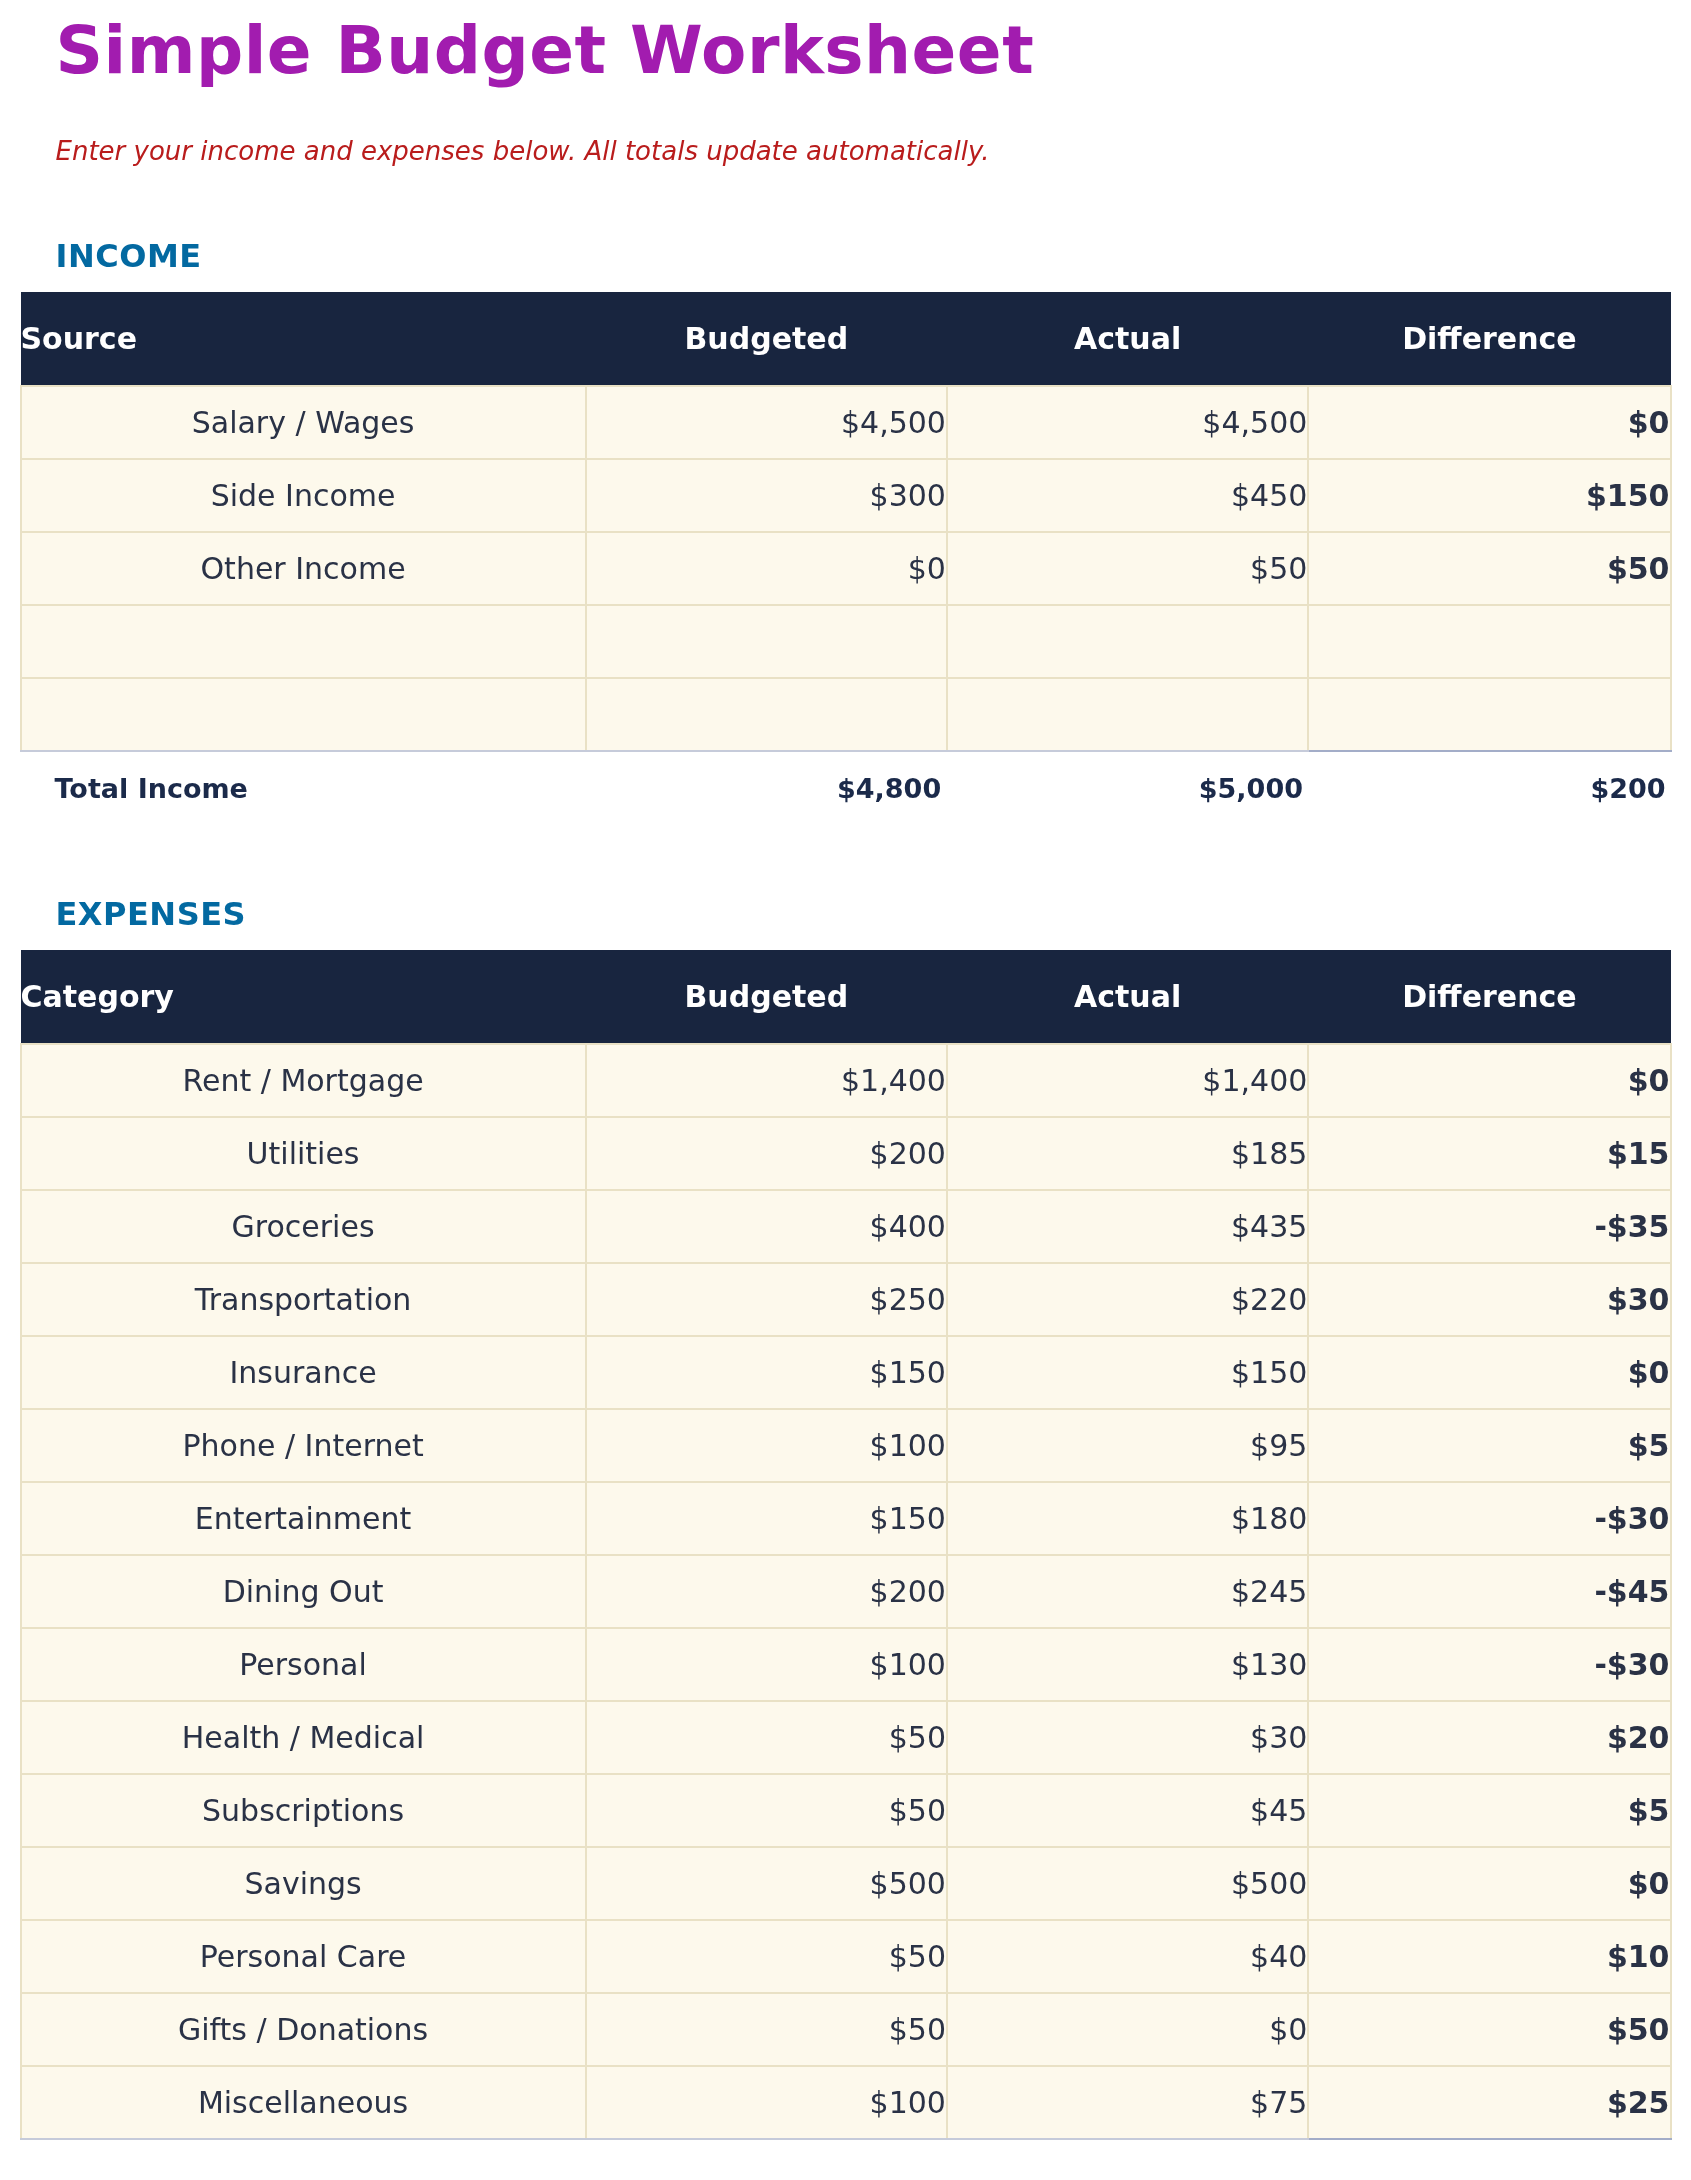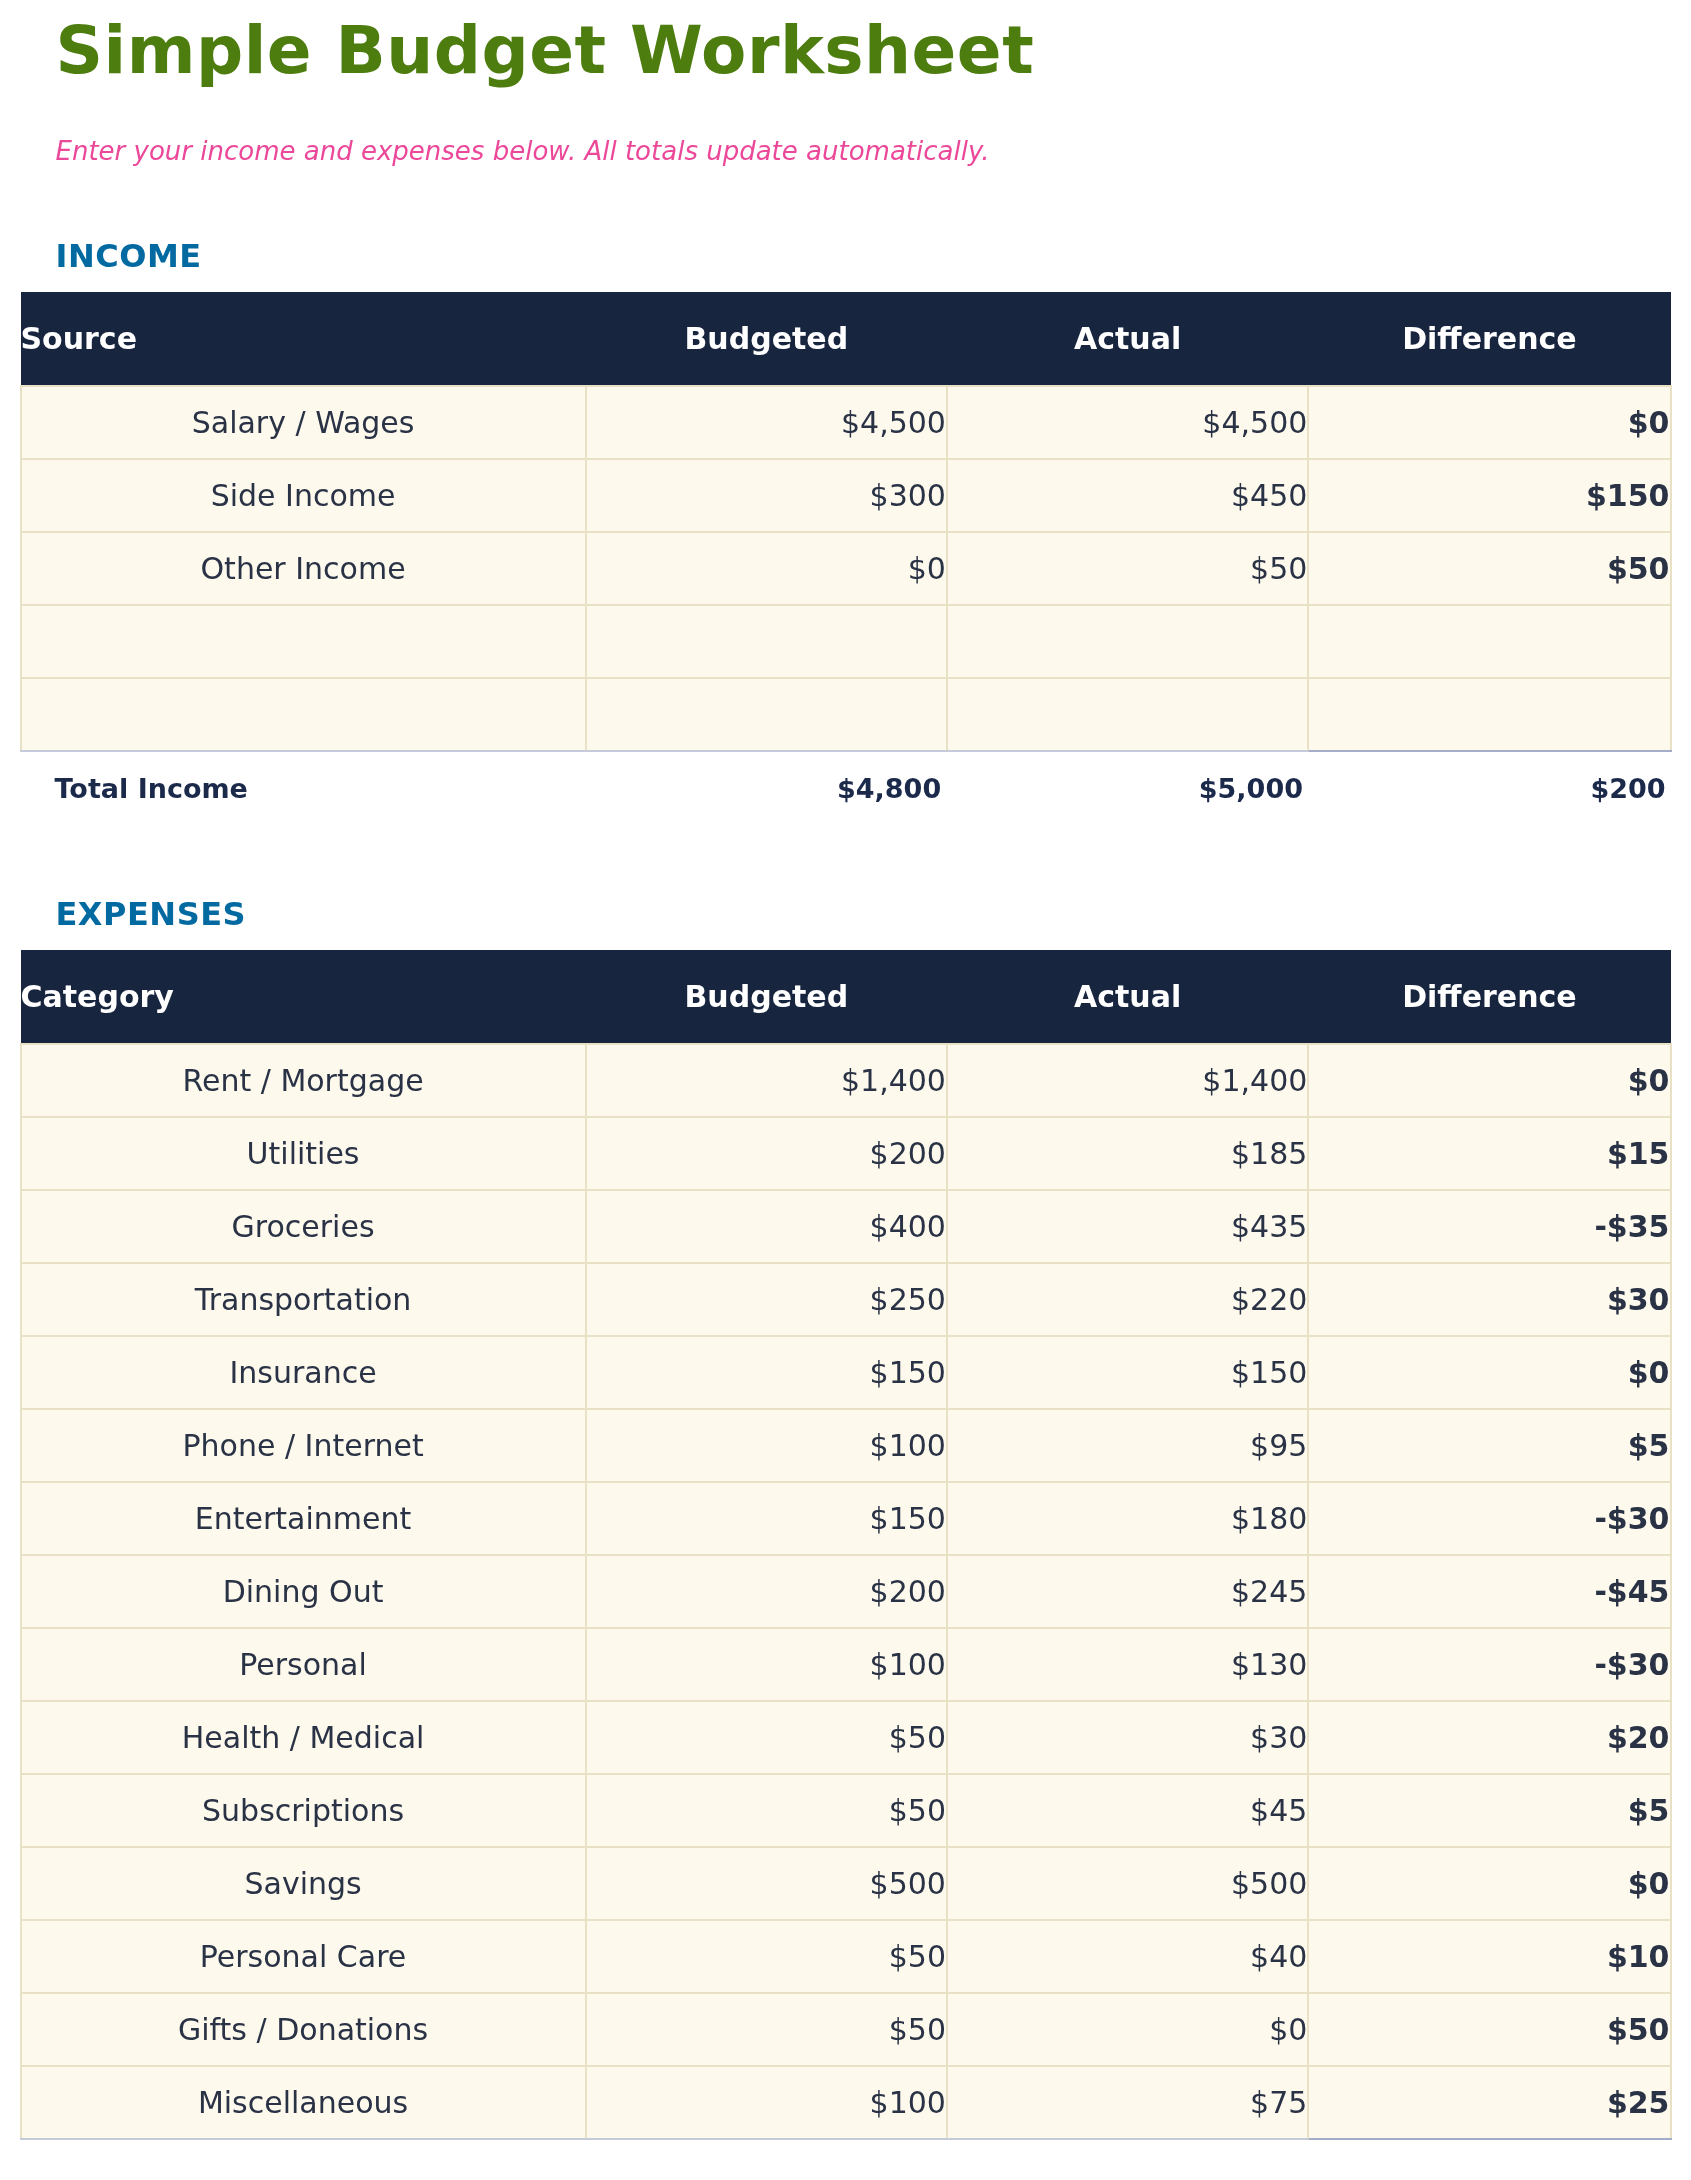--- a/index.html
+++ b/index.html
@@ -10,29 +10,29 @@
     font-family: "DejaVu Sans", "Liberation Sans", sans-serif;
   }
   body { width: 1691px; }
   .page { width: 1691px; min-height: 2181px; padding: 0 19.5px 29px 19.5px; }
 
   .title {
     margin: 9.8px 0 0 36px;
     font-size: 66px;
     line-height: 1.25;
     font-weight: bold;
-    color: #4d7c0f;
+    color: #a21caf;
     letter-spacing: 0.5px;
   }
   .subtitle {
     margin: 43px 0 0 36px;
     font-size: 26px;
     line-height: 1.25;
     font-style: italic;
-    color: #ec4899;
+    color: #b91c1c;
   }
   .section-heading {
     margin: 68px 0 0 36px;
     font-size: 32px;
     line-height: 1.25;
     font-weight: bold;
     color: #0369a1;
     letter-spacing: 0.5px;
   }
 

